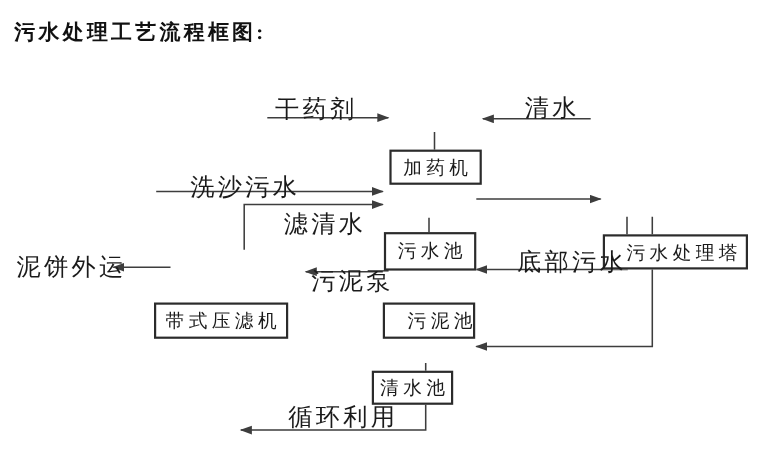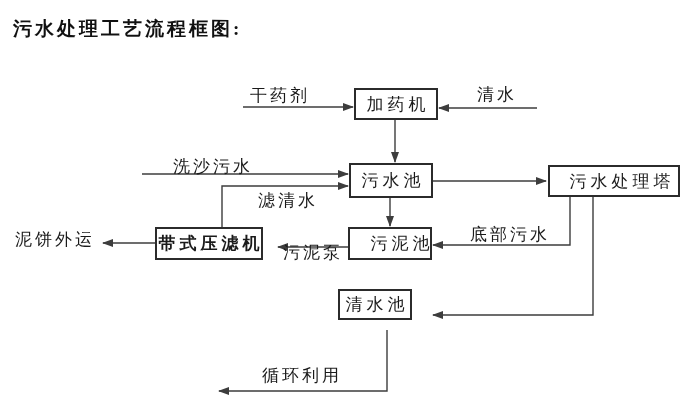--- a/index.html
+++ b/index.html
@@ -8,31 +8,31 @@
     font-family:"Liberation Serif","DejaVu Serif",serif;color:#1a1a1a;
   }
   .title{
     position:absolute;left:13px;top:16px;font-size:19px;font-weight:bold;
     letter-spacing:3px;white-space:nowrap;color:#111;
   }
   .wires{position:absolute;left:0;top:0;width:700px;height:420px;}
   .node{
     position:absolute;box-sizing:border-box;border:2px solid #2b2b2b;background:#ffffff;
     display:flex;align-items:center;justify-content:center;
-    font-size:17px;letter-spacing:4px;text-indent:4px;white-space:nowrap;z-index:2;
+    font-size:17px;letter-spacing:4px;text-indent:4px;white-space:nowrap;z-index:2;margin-top:48px;
   }
   .lbl{
-    position:absolute;font-size:17px;letter-spacing:3px;white-space:nowrap;z-index:2;color:#1a1a1a;
+    position:absolute;font-size:22px;letter-spacing:3px;white-space:nowrap;z-index:2;color:#1a1a1a;
   }
   
   #n-dosing   {left:354px;top:88px; width:84px; height:32px;}
   #n-sewage   {left:349px;top:163px;width:84px; height:35px;}
   #n-tower    {left:548px;top:165px;width:132px;height:32px;padding-left:12px;}
   #n-sludge   {left:348px;top:227px;width:84px; height:33px;padding-left:20px;}
-  #n-press    {left:155px;top:227px;width:108px;height:33px;font-weight:bold;}
+  #n-press    {left:140px;top:227px;width:122px;height:33px;}
   #n-clean    {left:338px;top:289px;width:74px; height:31px;}
   
   #l-dry     {left:250px;top:84px;}
   #l-cw      {left:477px;top:83px;font-family:Liberation Mono, monospace;}
   #l-sand    {left:173px;top:155px;}
   #l-spump   {left:453px;top:152px;}
   #l-filter  {left:258px;top:189px;}
   #l-slpump  {left:283px;top:225px;margin-top:16px;}
   #l-bottom  {left:470px;top:223px;}
   #l-mud     {left:15px; top:228px;}

